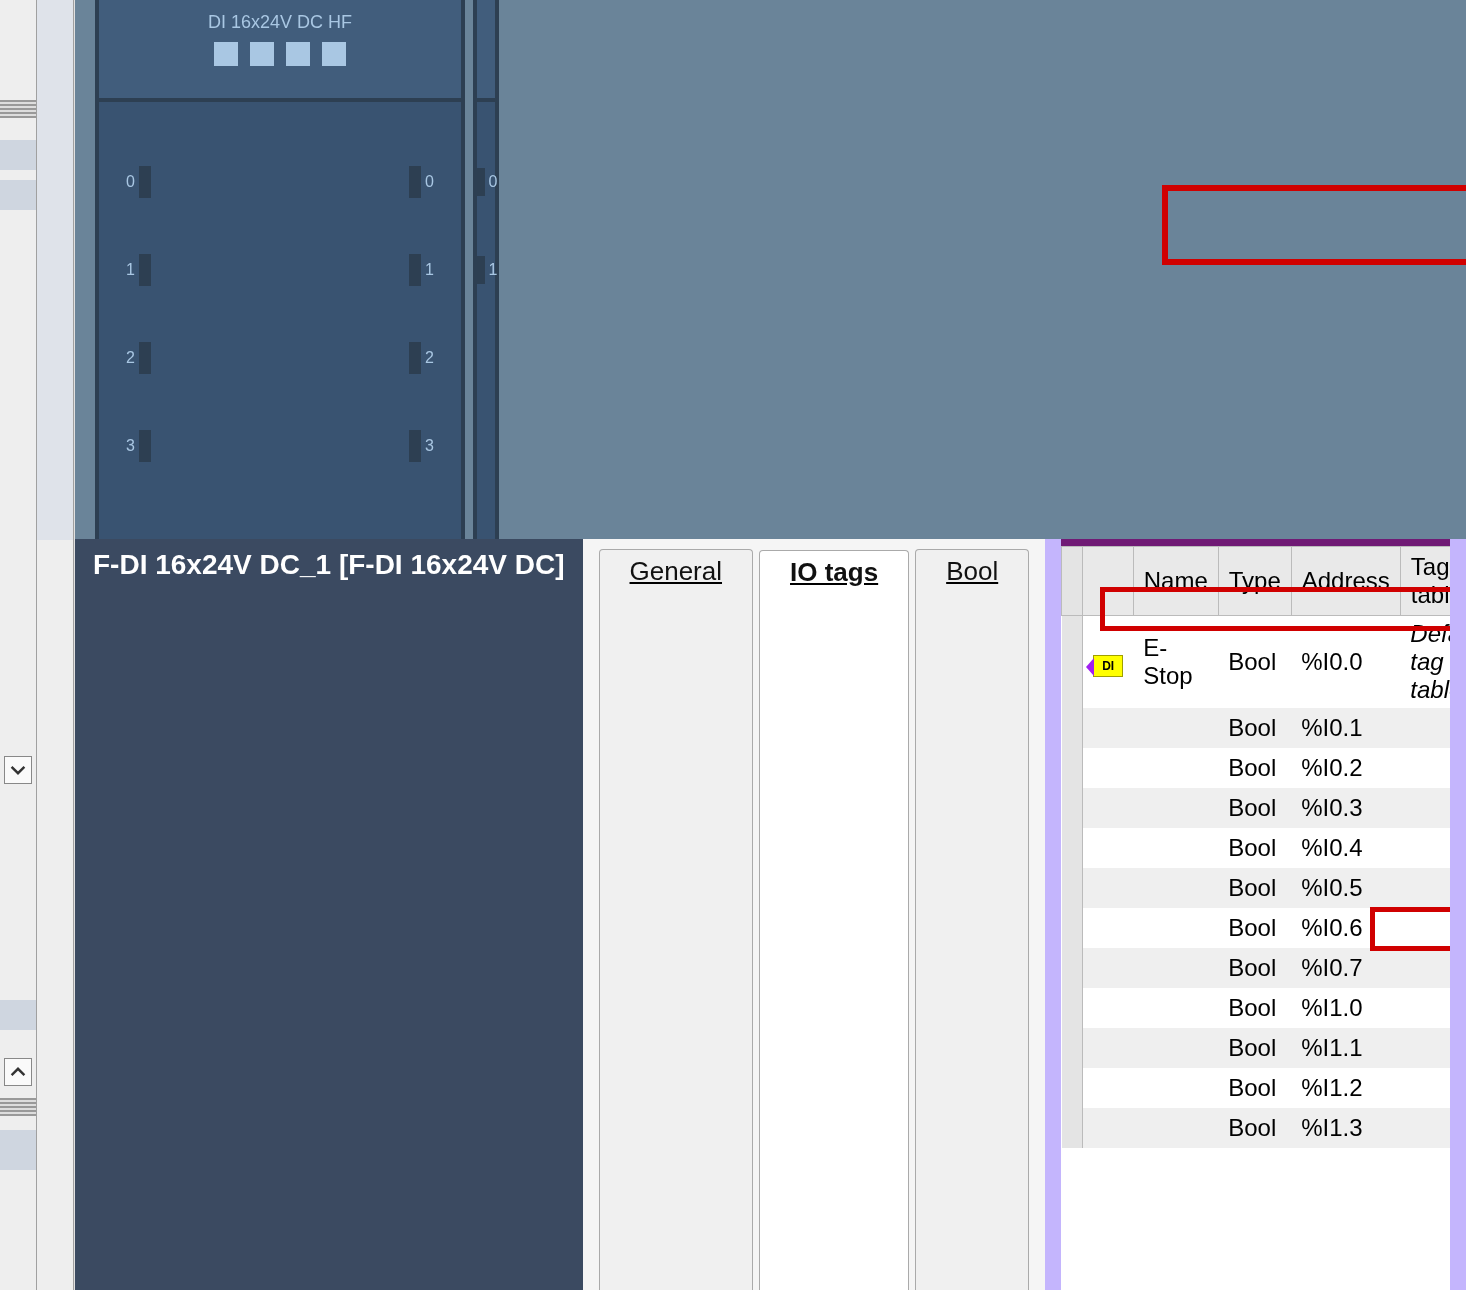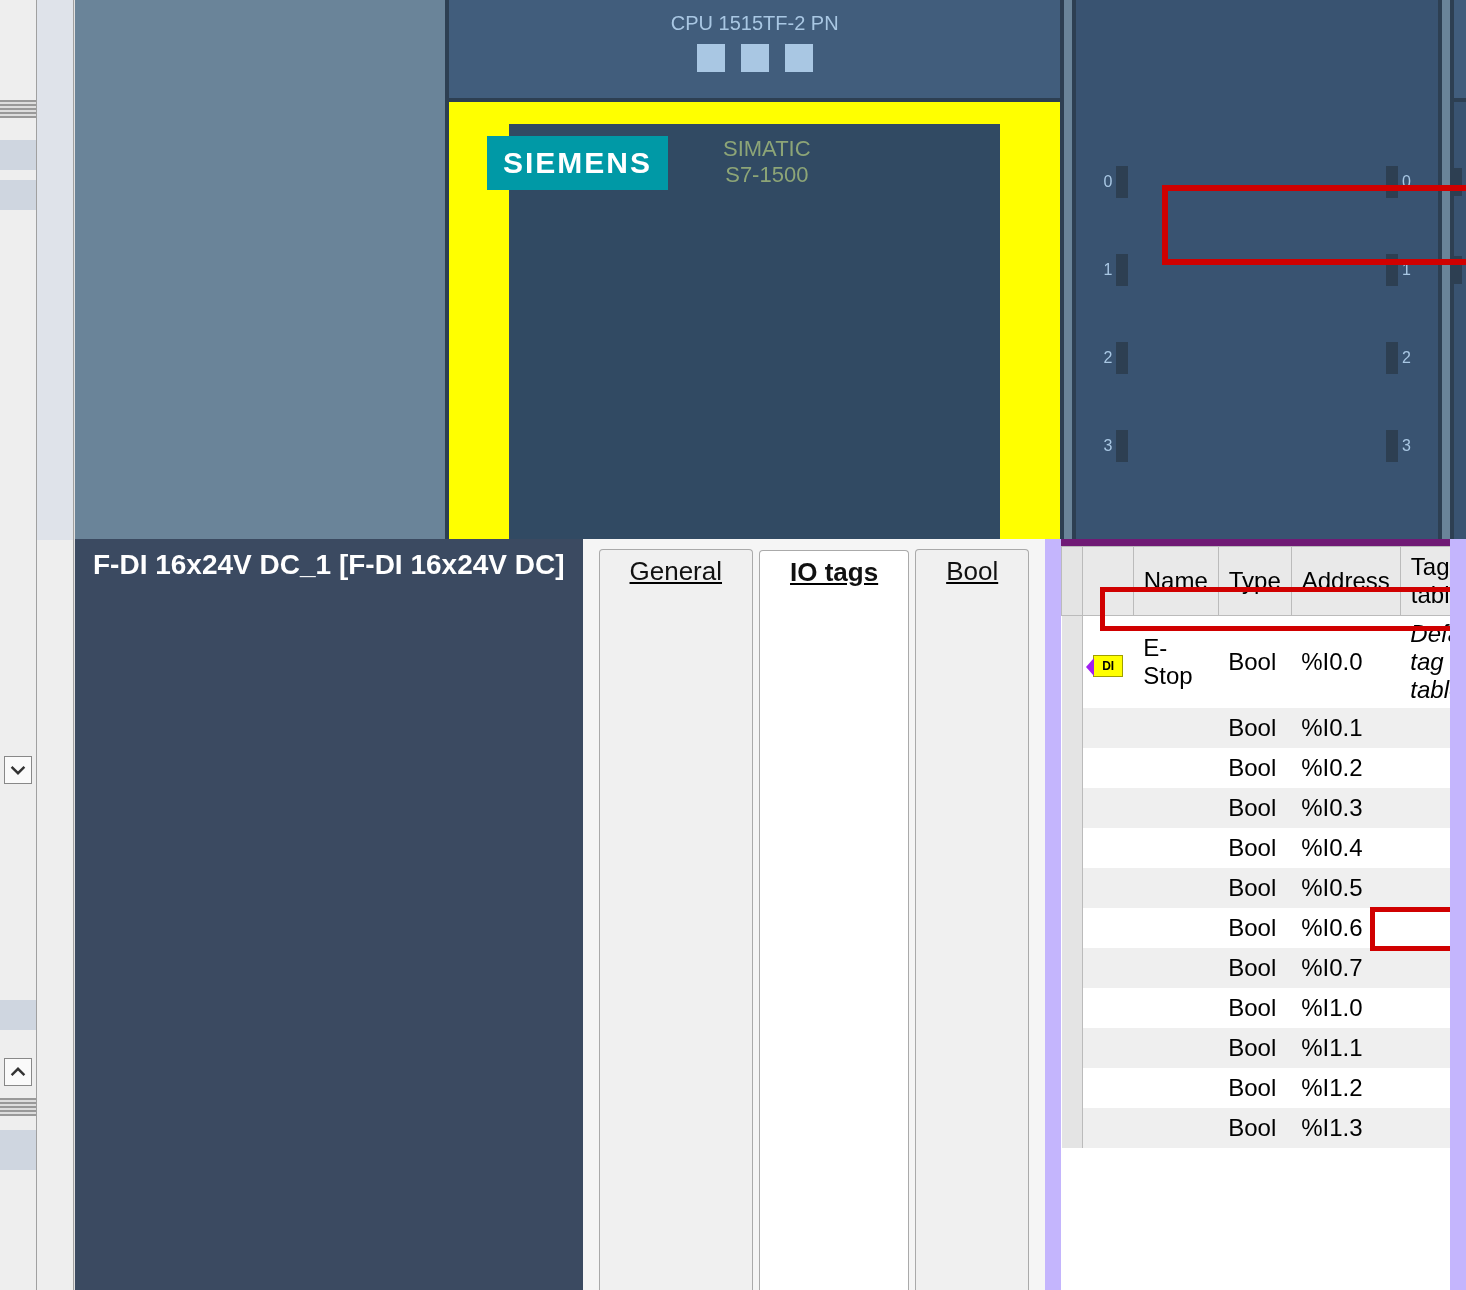--- a/index.html
+++ b/index.html
@@ -316,39 +316,31 @@
       <div class="block" style="top:1130px;height:40px;"></div>
     </div>
     <div class="rail">
       <div class="block" style="top:0;height:540px;background:#dfe3ea;"></div>
     </div>
   </div>
 
   <div class="hardware-pane">
     <div class="hardware-inner">
 
-      <div class="cpu-module">
-        <div class="cpu-head-band">
-          <div class="cpu-title">CPU 1515TF-2 PN</div>
-          <div class="cpu-leds">
-            <div class="cpu-led"></div>
-            <div class="cpu-led"></div>
-            <div class="cpu-led"></div>
+
+      <div class="di-module">
+        <div class="di-head-band">
+          <div class="di-title">DI 16x24V DC HF</div>
+          <div class="di-leds">
+            <div class="di-led"></div>
+            <div class="di-led"></div>
+            <div class="di-led"></div>
+            <div class="di-led"></div>
           </div>
         </div>
-        <div class="cpu-yellow"></div>
-        <div class="cpu-inner-dark"></div>
-        <div class="siemens-label">SIEMENS</div>
-        <div class="simatic-label">
-          <div>SIMATIC</div>
-          <div>S7-1500</div>
-        </div>
-      </div>
-
-      <div class="di-module">
         <div class="di-body">
           <div class="di-ports-col left">
             <div class="di-port">
                 <span class="pnum">0</span>
                 <span class="pled"></span>
               </div>
             <div class="di-port">
                 <span class="pnum">1</span>
                 <span class="pled"></span>
               </div>

